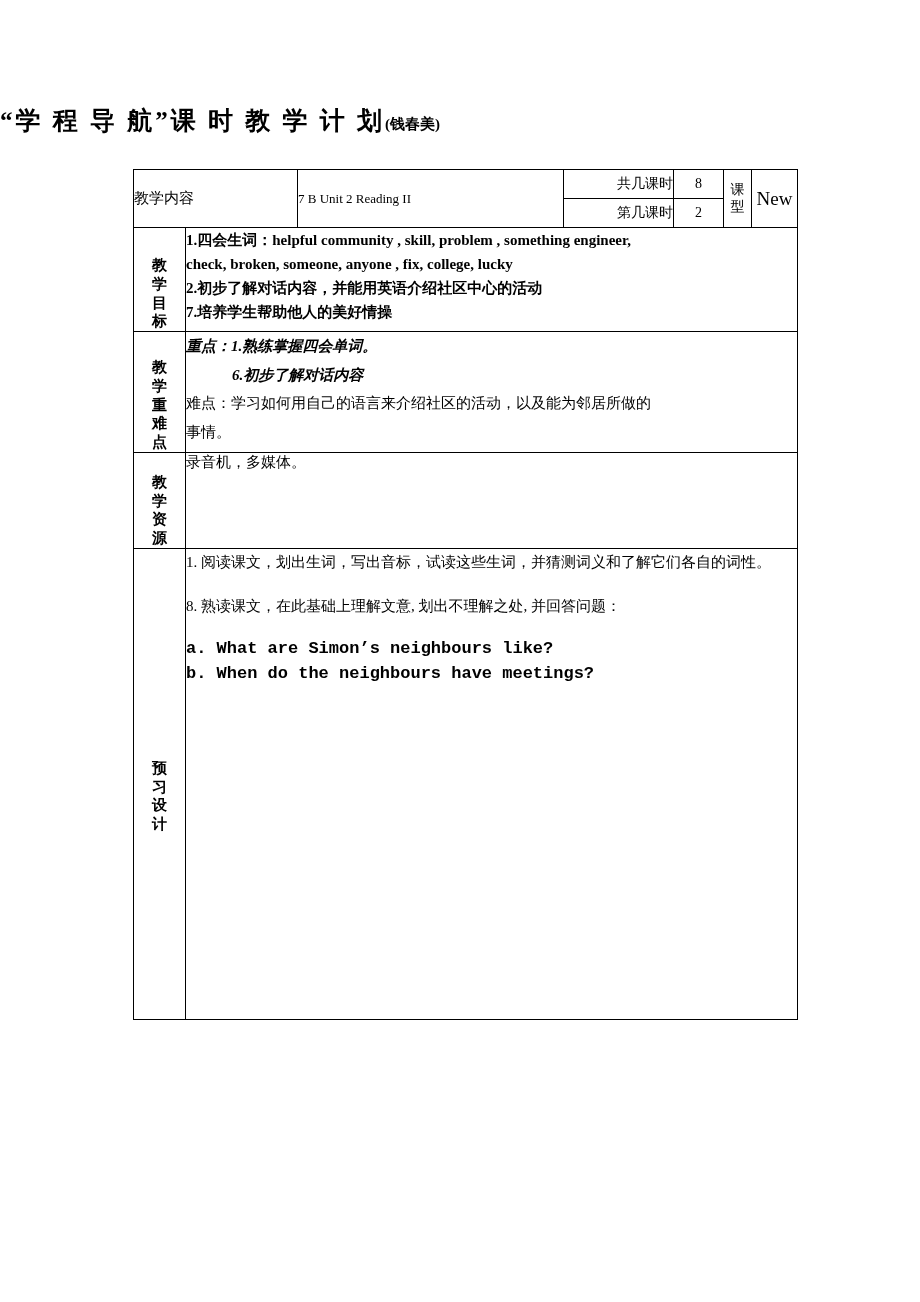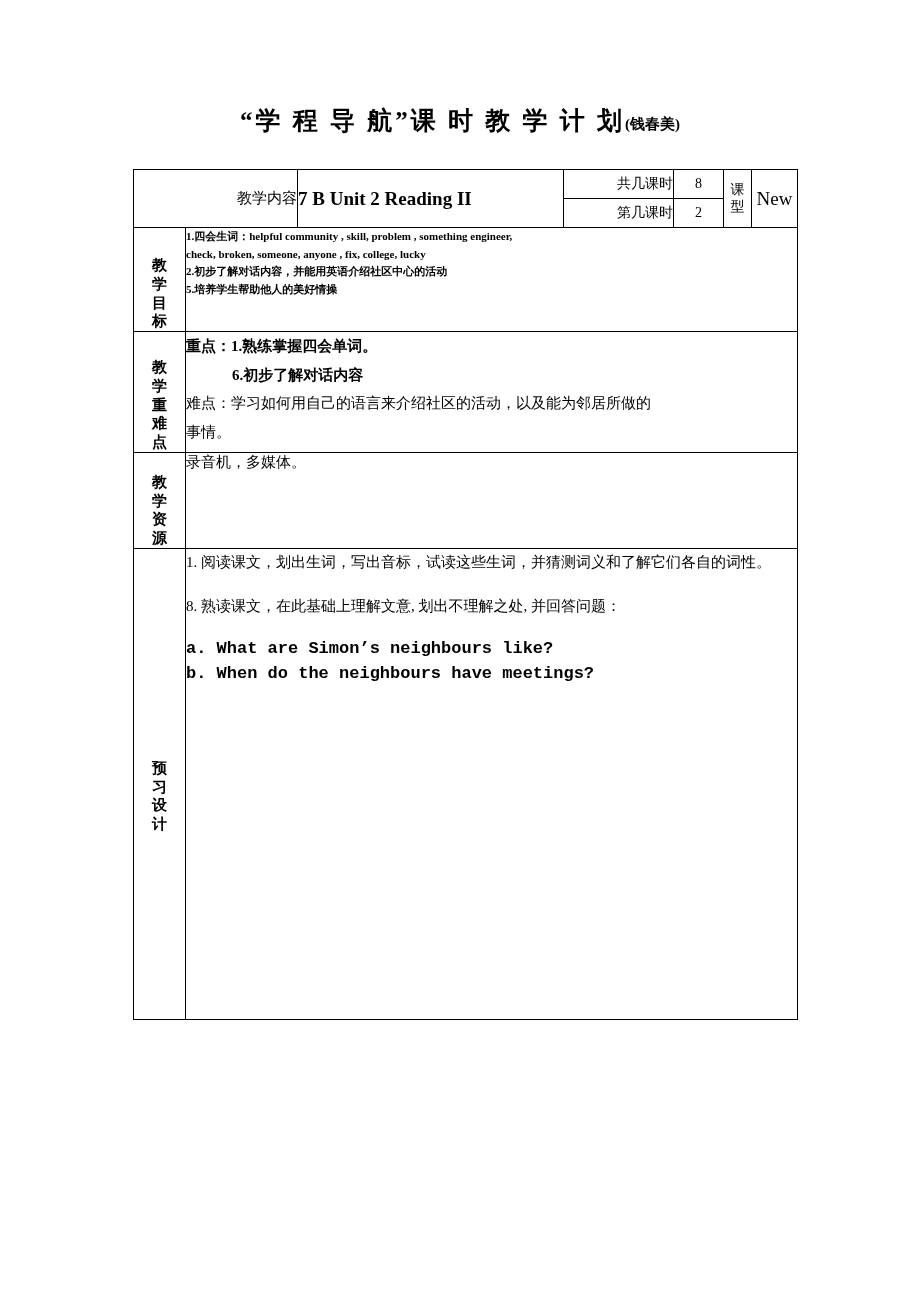--- a/index.html
+++ b/index.html
@@ -15,21 +15,20 @@
     position: relative;
   }
   .page {
     width: 920px;
     height: 1302px;
     box-sizing: border-box;
     padding: 0;
     position: relative;
   }
   .doc-title {
-    text-align: center;
     font-family: "Liberation Serif", serif;
     font-size: 25px;
     font-weight: bold;
     letter-spacing: 3px;
     margin-top: 106px;
     margin-bottom: 0;
     line-height: 1.2;
   }
   .doc-title .author {
     font-size: 15px;
@@ -54,29 +53,29 @@
     font-weight: bold;
     line-height: 1.25;
     padding-top: 24px;
     width: 26px;
   }
   .vlabel span {
     display: block;
   }
   
   .hdr-label {
-    text-align: right;
+    text-align: left;
     vertical-align: middle !important;
     font-size: 15px;
     padding: 18px 4px;
   }
   .hdr-content {
     vertical-align: middle !important;
-    font-size: 19px;
-    font-weight: bold;
+    font-size: 13px;
+    font-weight: normal;
     padding-left: 14px;
   }
   .cnt-label {
     text-align: right;
     vertical-align: middle !important;
     font-size: 14px;
     height: 28px;
   }
   .cnt-value {
     text-align: center;
@@ -92,33 +91,33 @@
   }
   .type-label span { display: block; }
   .type-value {
     text-align: center;
     vertical-align: middle !important;
     font-size: 19px;
     font-family: "Liberation Serif", serif;
   }
   .goals-cell {
     font-weight: bold;
-    font-size: 11px;
+    font-size: 15px;
     line-height: 1.6;
     padding: 10px 10px 14px 10px;
   }
   .goals-cell .line-en {
     font-family: "Liberation Serif", serif;
   }
   .focus-cell {
     font-size: 15px;
     line-height: 1.9;
     padding: 10px 10px 14px 10px;
   }
-  .focus-cell .b { font-weight: bold; }
+  .focus-cell .b { font-weight: bold; font-style: italic; }
   .focus-cell .indent { padding-left: 46px; }
   .res-cell {
     font-size: 15px;
     padding: 12px 10px;
   }
   .prep-cell {
     font-size: 15px;
     line-height: 1.75;
     padding: 120px 14px 10px 10px;
   }
@@ -172,21 +171,21 @@
       <td class="vlabel" style="padding-top:28px;">
         <span>教</span>
         <span>学</span>
         <span>目</span>
         <span>标</span>
       </td>
       <td class="goals-cell" colspan="6">
         <div class="line-en">1.四会生词：helpful    community , skill, problem , something engineer,</div>
         <div class="line-en">check, broken, someone, anyone , fix, college, lucky</div>
         <div>2.初步了解对话内容，并能用英语介绍社区中心的活动</div>
-        <div>5.培养学生帮助他人的美好情操</div>
+        <div>7.培养学生帮助他人的美好情操</div>
       </td>
     </tr>
 
     <tr>
       <td class="vlabel" style="padding-top:26px;">
         <span>教</span>
         <span>学</span>
         <span>重</span>
         <span>难</span>
         <span>点</span>

